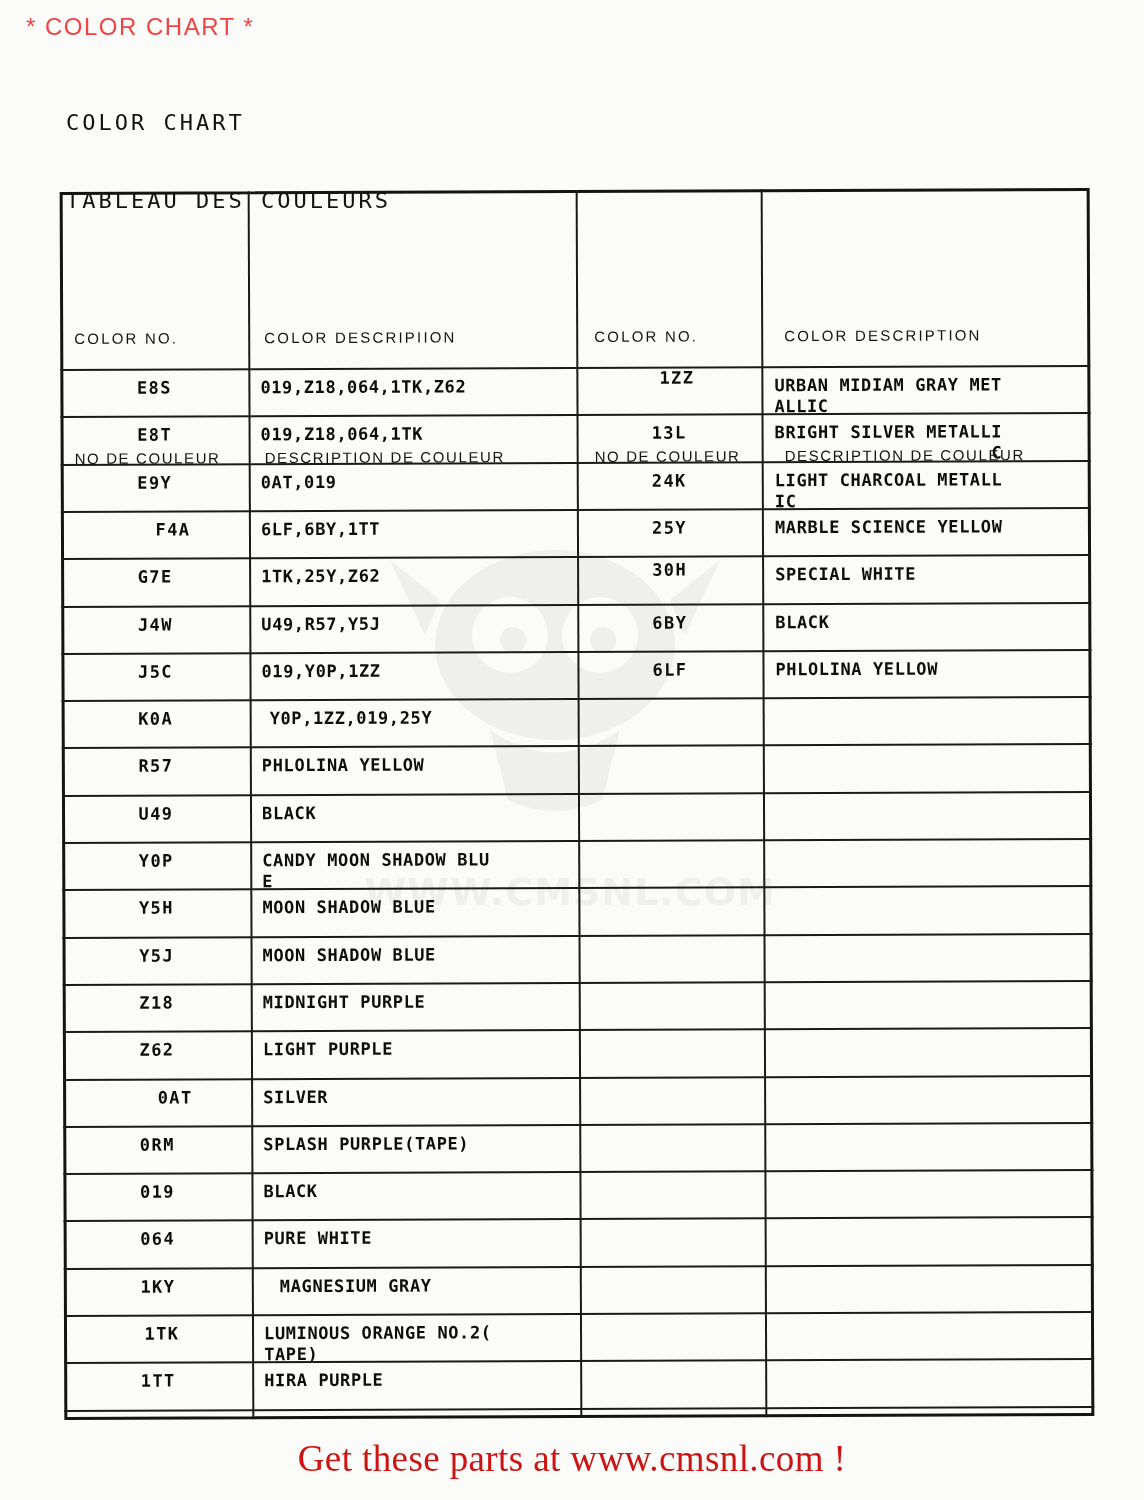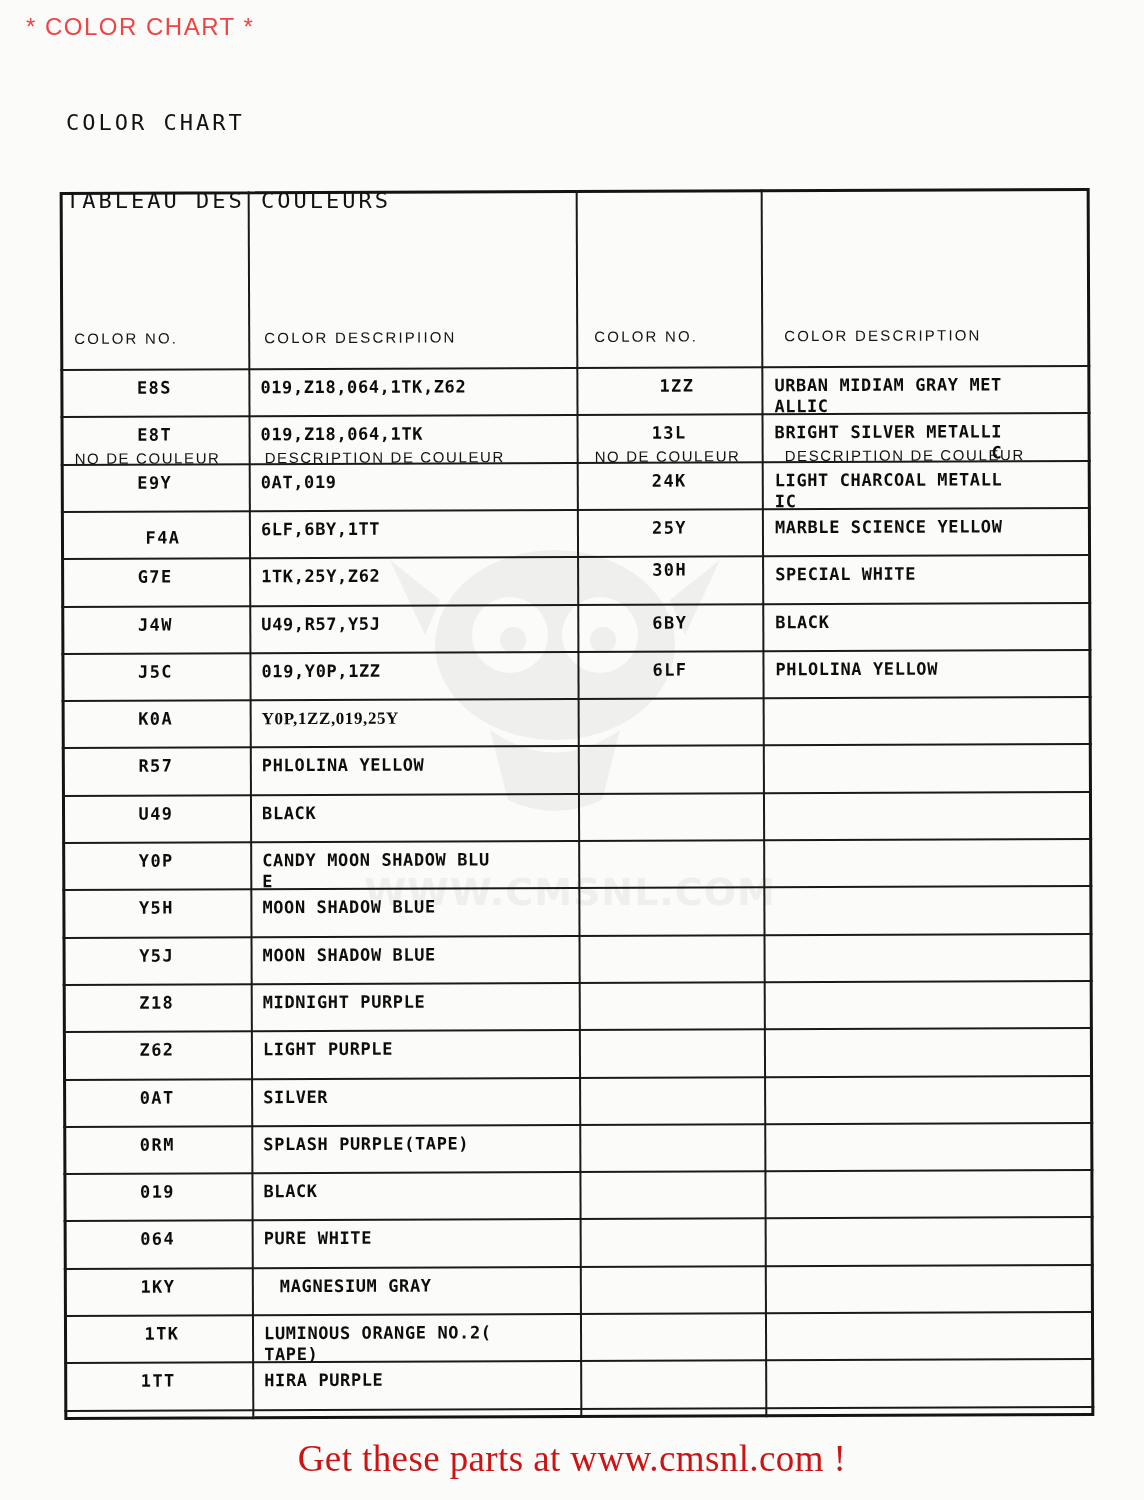--- a/index.html
+++ b/index.html
@@ -206,58 +206,58 @@
   <div class="hdr-cell" style="left:724px; top:47px;">
     <div>COLOR DESCRIPTION</div>
     <div class="l2">DESCRIPTION DE COULEUR</div>
   </div>
 
   <div id="rows-layer">
       <div class="hline" style="top: 177px;"></div>
       <div class="hline" style="top: 224.3px;"></div>
       <div class="cell-code" style="left: 0px; width: 188px; top: 186px;">E8S</div>
       <div class="cell-desc" style="left: 200px; top: 186px;">019,Z18,064,1TK,Z62</div>
-      <div class="cell-code" style="left: 516px; width: 201px; top: 186px;">1ZZ</div>
+      <div class="cell-code" style="left: 516px; width: 201px; top: 178px;">1ZZ</div>
       <div class="cell-desc" style="left: 714px; top: 186px;">URBAN MIDIAM GRAY MET
 ALLIC</div>
       <div class="hline" style="top: 271.6px;"></div>
       <div class="cell-code" style="left: 0px; width: 188px; top: 233.3px;">E8T</div>
       <div class="cell-desc" style="left: 200px; top: 233.3px;">019,Z18,064,1TK</div>
       <div class="cell-code" style="left: 516px; width: 185px; top: 233.3px;">13L</div>
       <div class="cell-desc" style="left: 714px; top: 233.3px; text-align: right;">BRIGHT SILVER METALLI
 C</div>
       <div class="hline" style="top: 318.9px;"></div>
       <div class="cell-code" style="left: 0px; width: 188px; top: 280.6px;">E9Y</div>
       <div class="cell-desc" style="left: 200px; top: 280.6px;">0AT,019</div>
       <div class="cell-code" style="left: 516px; width: 185px; top: 280.6px;">24K</div>
       <div class="cell-desc" style="left: 714px; top: 280.6px;">LIGHT CHARCOAL METALL
 IC</div>
       <div class="hline" style="top: 366.2px;"></div>
-      <div class="cell-code" style="left: 8px; width: 188px; top: 327.9px; margin-top: 8px;">F4A</div>
+      <div class="cell-code" style="left: 18px; width: 188px; top: 327.9px;">F4A</div>
       <div class="cell-desc" style="left: 200px; top: 327.9px;">6LF,6BY,1TT</div>
       <div class="cell-code" style="left: 516px; width: 185px; top: 327.9px;">25Y</div>
       <div class="cell-desc" style="left: 714px; top: 327.9px;">MARBLE SCIENCE YELLOW</div>
       <div class="hline" style="top: 413.5px;"></div>
       <div class="cell-code" style="left: 0px; width: 188px; top: 375.2px;">G7E</div>
       <div class="cell-desc" style="left: 200px; top: 375.2px;">1TK,25Y,Z62</div>
       <div class="cell-code" style="left: 516px; width: 185px; top: 370px;">30H</div>
       <div class="cell-desc" style="left: 714px; top: 375.2px;">SPECIAL WHITE</div>
       <div class="hline" style="top: 460.8px;"></div>
       <div class="cell-code" style="left: 0px; width: 188px; top: 422.5px;">J4W</div>
       <div class="cell-desc" style="left: 200px; top: 422.5px;">U49,R57,Y5J</div>
       <div class="cell-code" style="left: 516px; width: 185px; top: 422.5px;">6BY</div>
       <div class="cell-desc" style="left: 714px; top: 422.5px;">BLACK</div>
       <div class="hline" style="top: 508.1px;"></div>
       <div class="cell-code" style="left: 0px; width: 188px; top: 469.8px;">J5C</div>
       <div class="cell-desc" style="left: 200px; top: 469.8px;">019,Y0P,1ZZ</div>
       <div class="cell-code" style="left: 516px; width: 185px; top: 469.8px;">6LF</div>
       <div class="cell-desc" style="left: 714px; top: 469.8px;">PHLOLINA YELLOW</div>
       <div class="hline" style="top: 555.4px;"></div>
       <div class="cell-code" style="left: 0px; width: 188px; top: 517.1px;">K0A</div>
-      <div class="cell-desc" style="left: 200px; top: 517.1px; font-family: Liberation Serif, serif;">Y0P,1ZZ,019,25Y</div>
+      <div class="cell-desc" style="left: 208px; top: 517.1px;">Y0P,1ZZ,019,25Y</div>
       <div class="hline" style="top: 602.7px;"></div>
       <div class="cell-code" style="left: 0px; width: 188px; top: 564.4px;">R57</div>
       <div class="cell-desc" style="left: 200px; top: 564.4px;">PHLOLINA YELLOW</div>
       <div class="hline" style="top: 650px;"></div>
       <div class="cell-code" style="left: 0px; width: 188px; top: 611.7px;">U49</div>
       <div class="cell-desc" style="left: 200px; top: 611.7px;">BLACK</div>
       <div class="hline" style="top: 697.3px;"></div>
       <div class="cell-code" style="left: 0px; width: 188px; top: 659px;">Y0P</div>
       <div class="cell-desc" style="left: 200px; top: 659px;">CANDY MOON SHADOW BLU
 E</div>
@@ -267,21 +267,21 @@
       <div class="hline" style="top: 791.9px;"></div>
       <div class="cell-code" style="left: 0px; width: 188px; top: 753.6px;">Y5J</div>
       <div class="cell-desc" style="left: 200px; top: 753.6px;">MOON SHADOW BLUE</div>
       <div class="hline" style="top: 839.2px;"></div>
       <div class="cell-code" style="left: 0px; width: 188px; top: 800.9px;">Z18</div>
       <div class="cell-desc" style="left: 200px; top: 800.9px;">MIDNIGHT PURPLE</div>
       <div class="hline" style="top: 886.5px;"></div>
       <div class="cell-code" style="left: 0px; width: 188px; top: 848.2px;">Z62</div>
       <div class="cell-desc" style="left: 200px; top: 848.2px;">LIGHT PURPLE</div>
       <div class="hline" style="top: 933.8px;"></div>
-      <div class="cell-code" style="left: 0px; width: 188px; top: 895.5px;">0AT</div>
+      <div class="cell-code" style="left: 0px; width: 224px; top: 895.5px;">0AT</div>
       <div class="cell-desc" style="left: 200px; top: 895.5px;">SILVER</div>
       <div class="hline" style="top: 981.1px;"></div>
       <div class="cell-code" style="left: 0px; width: 188px; top: 942.8px;">0RM</div>
       <div class="cell-desc" style="left: 200px; top: 942.8px;">SPLASH PURPLE(TAPE)</div>
       <div class="hline" style="top: 1028.4px;"></div>
       <div class="cell-code" style="left: 0px; width: 188px; top: 990.1px;">019</div>
       <div class="cell-desc" style="left: 200px; top: 990.1px;">BLACK</div>
       <div class="hline" style="top: 1075.7px;"></div>
       <div class="cell-code" style="left: 0px; width: 188px; top: 1037.4px;">064</div>
       <div class="cell-desc" style="left: 200px; top: 1037.4px;">PURE WHITE</div>

